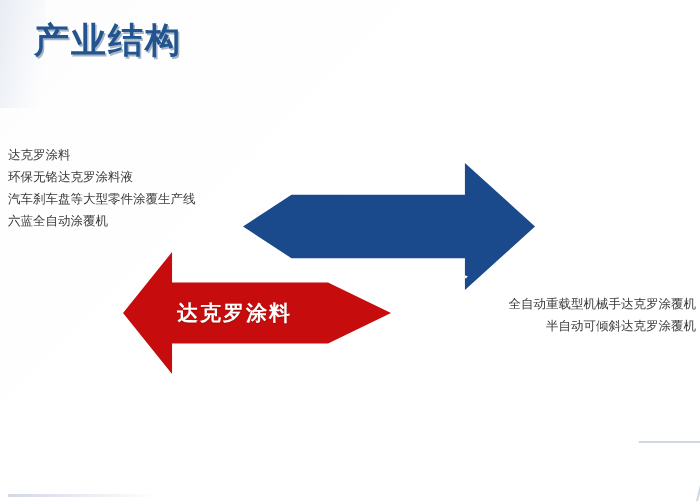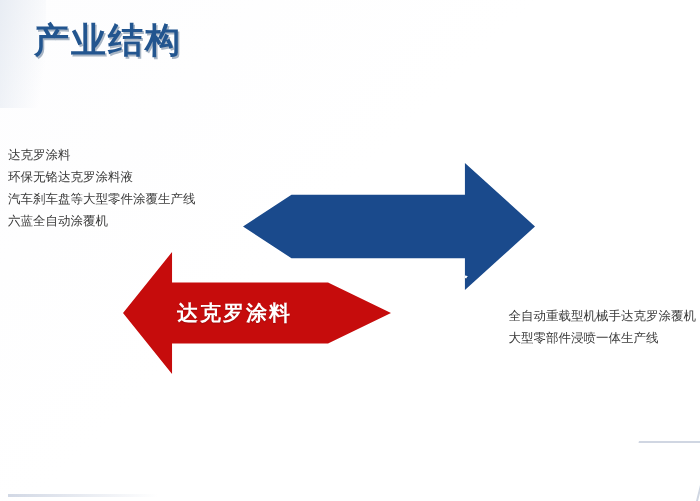--- a/index.html
+++ b/index.html
@@ -120,22 +120,21 @@
   }
 
   #list-coatings {
     left: 8px;
     top: 144px;
     text-align: left;
   }
   #list-equipment {
     right: 4px;
     top: 293px;
-    text-align: left;
-    margin-top: 12px;
+    text-align: right;
   }
 </style>
 </head>
 <body>
 
 <div id="slide">
 
   <div class="bg-tint-left"></div>
   <div class="bg-corner-chevron"></div>
   <div class="bg-bottom-line"></div>
@@ -152,16 +151,16 @@
   <div class="arrow" id="arrow-blue">
     <span class="arrow-label">达克罗设备</span>
   </div>
 
   <div class="arrow" id="arrow-red">
     <span class="arrow-label">达克罗涂料</span>
   </div>
 
   <div class="item-list" id="list-equipment">
     <span class="line">全自动重载型机械手达克罗涂覆机</span>
-    <span class="line">大型零部件浸喷一体生产线</span>
+    <span class="line">半自动可倾斜达克罗涂覆机</span>
   </div>
 
 </div>
 
 </body></html>

